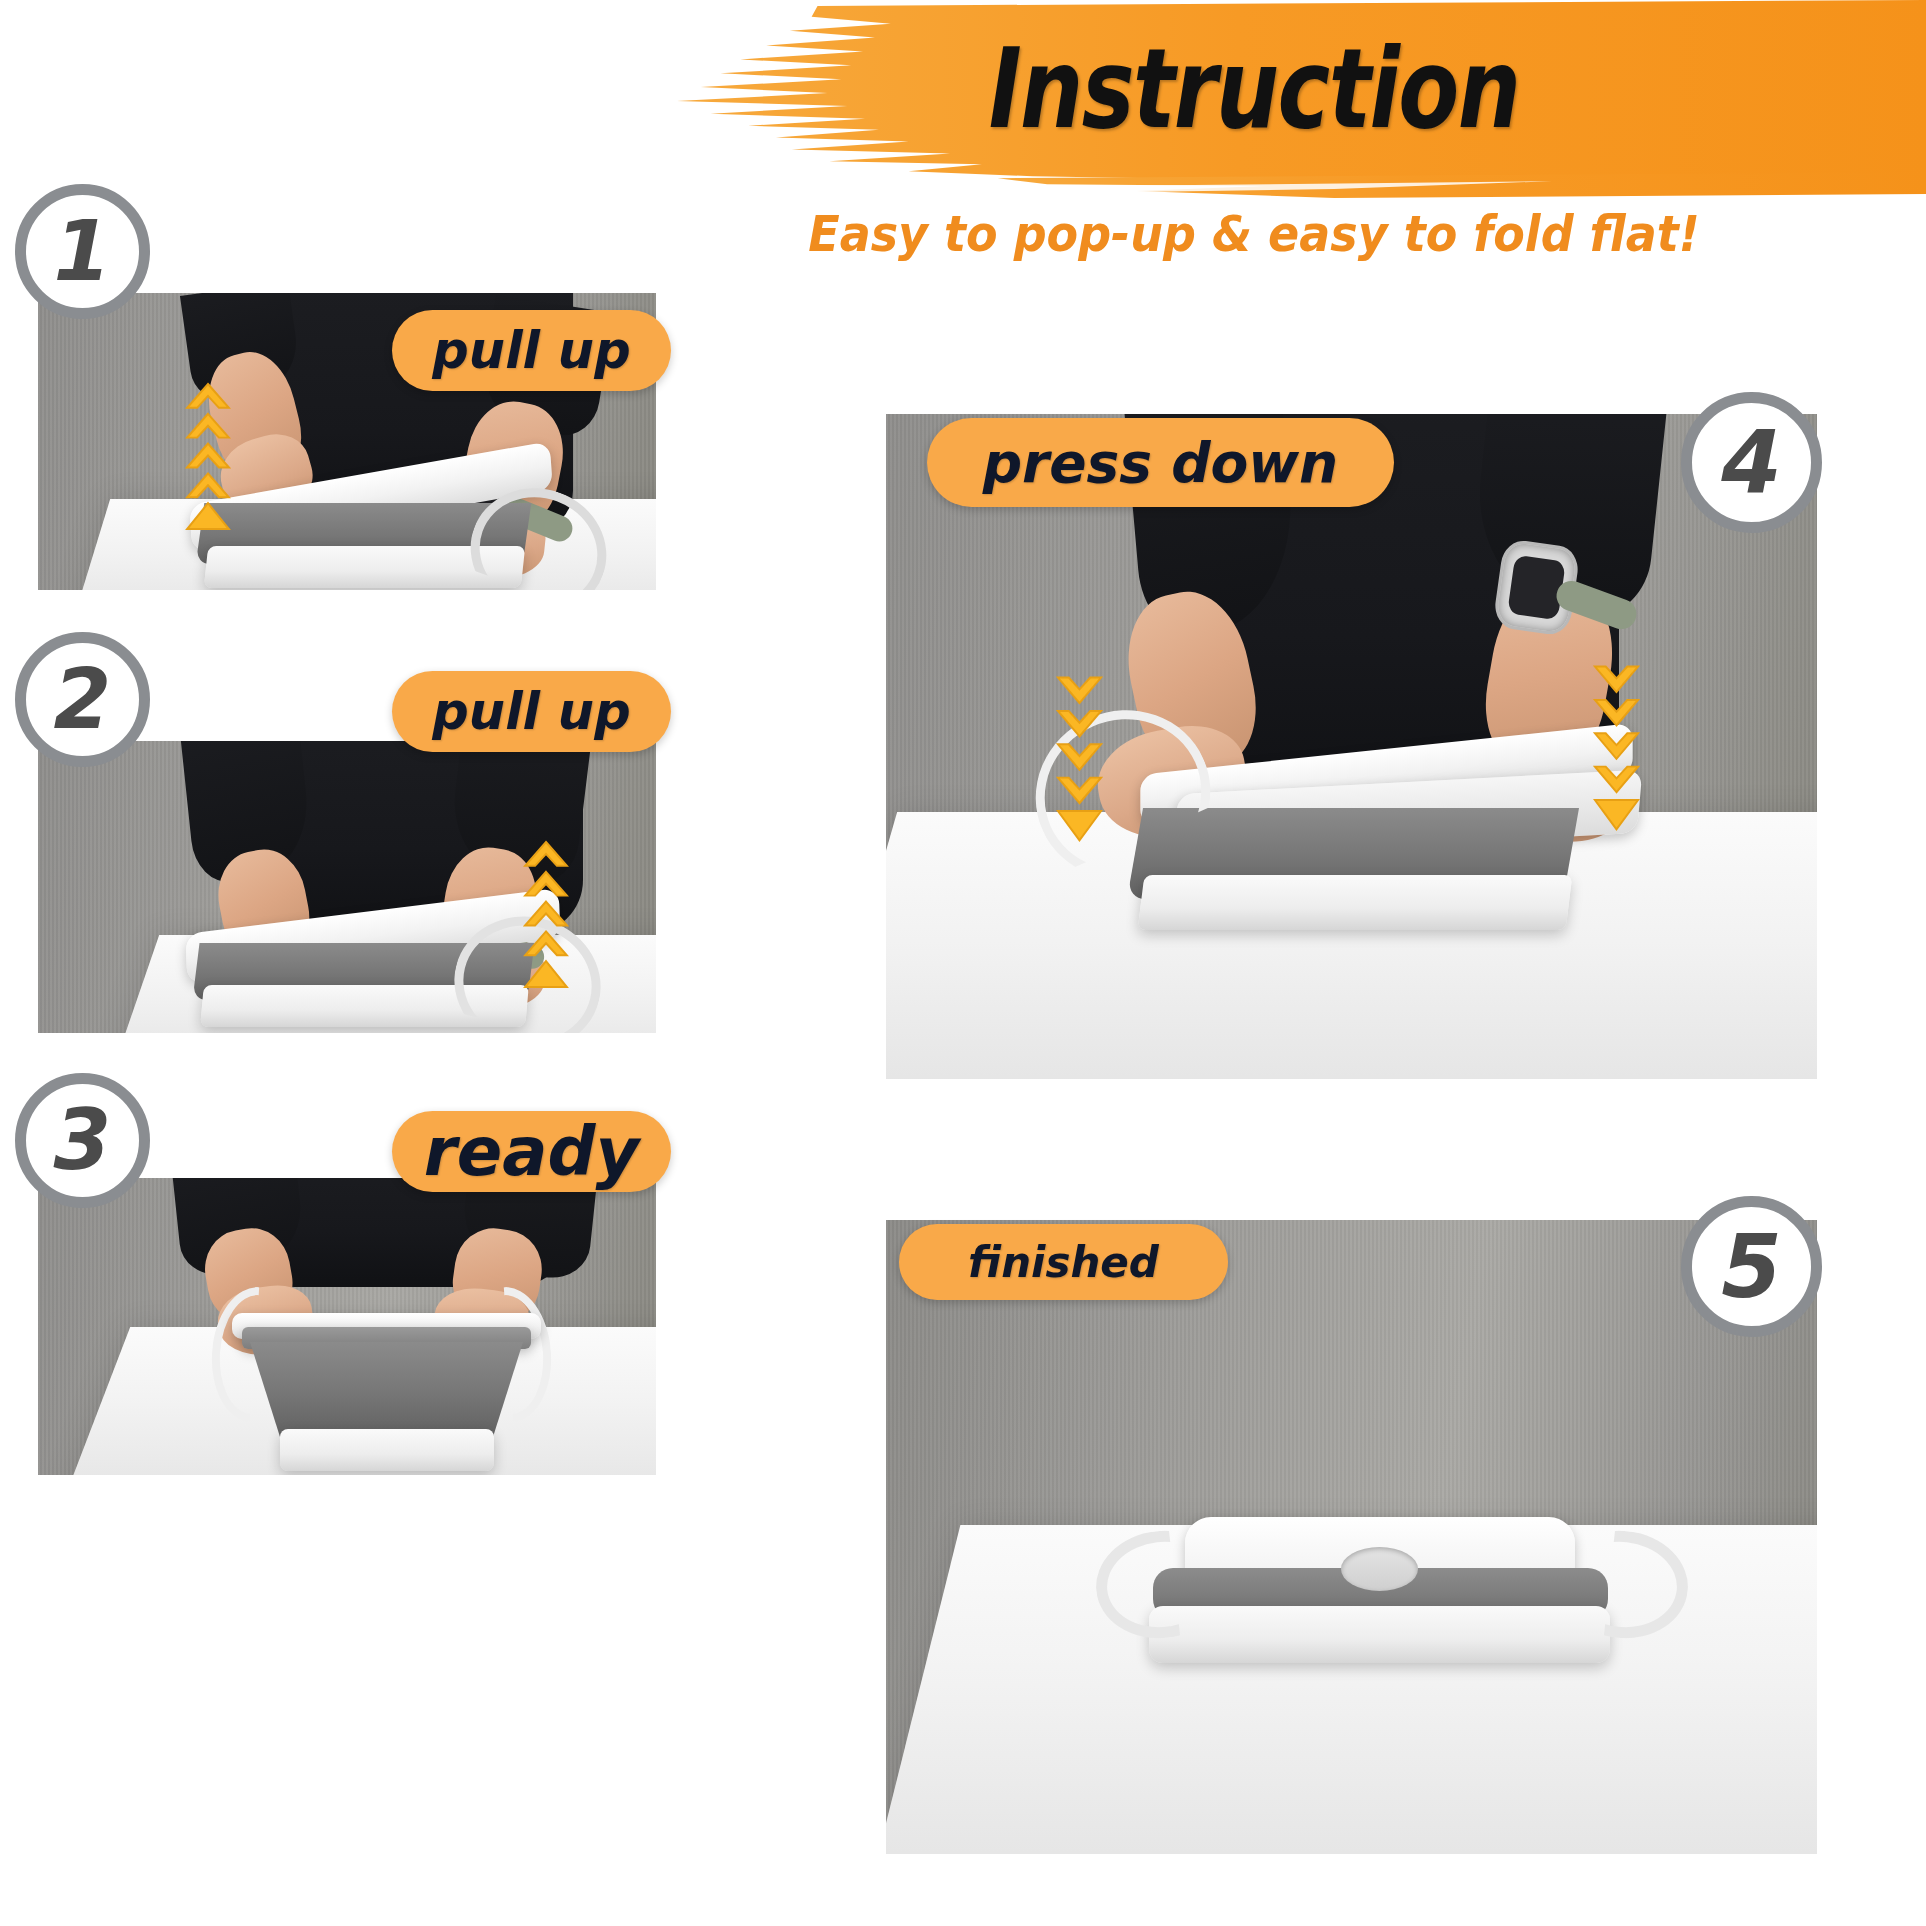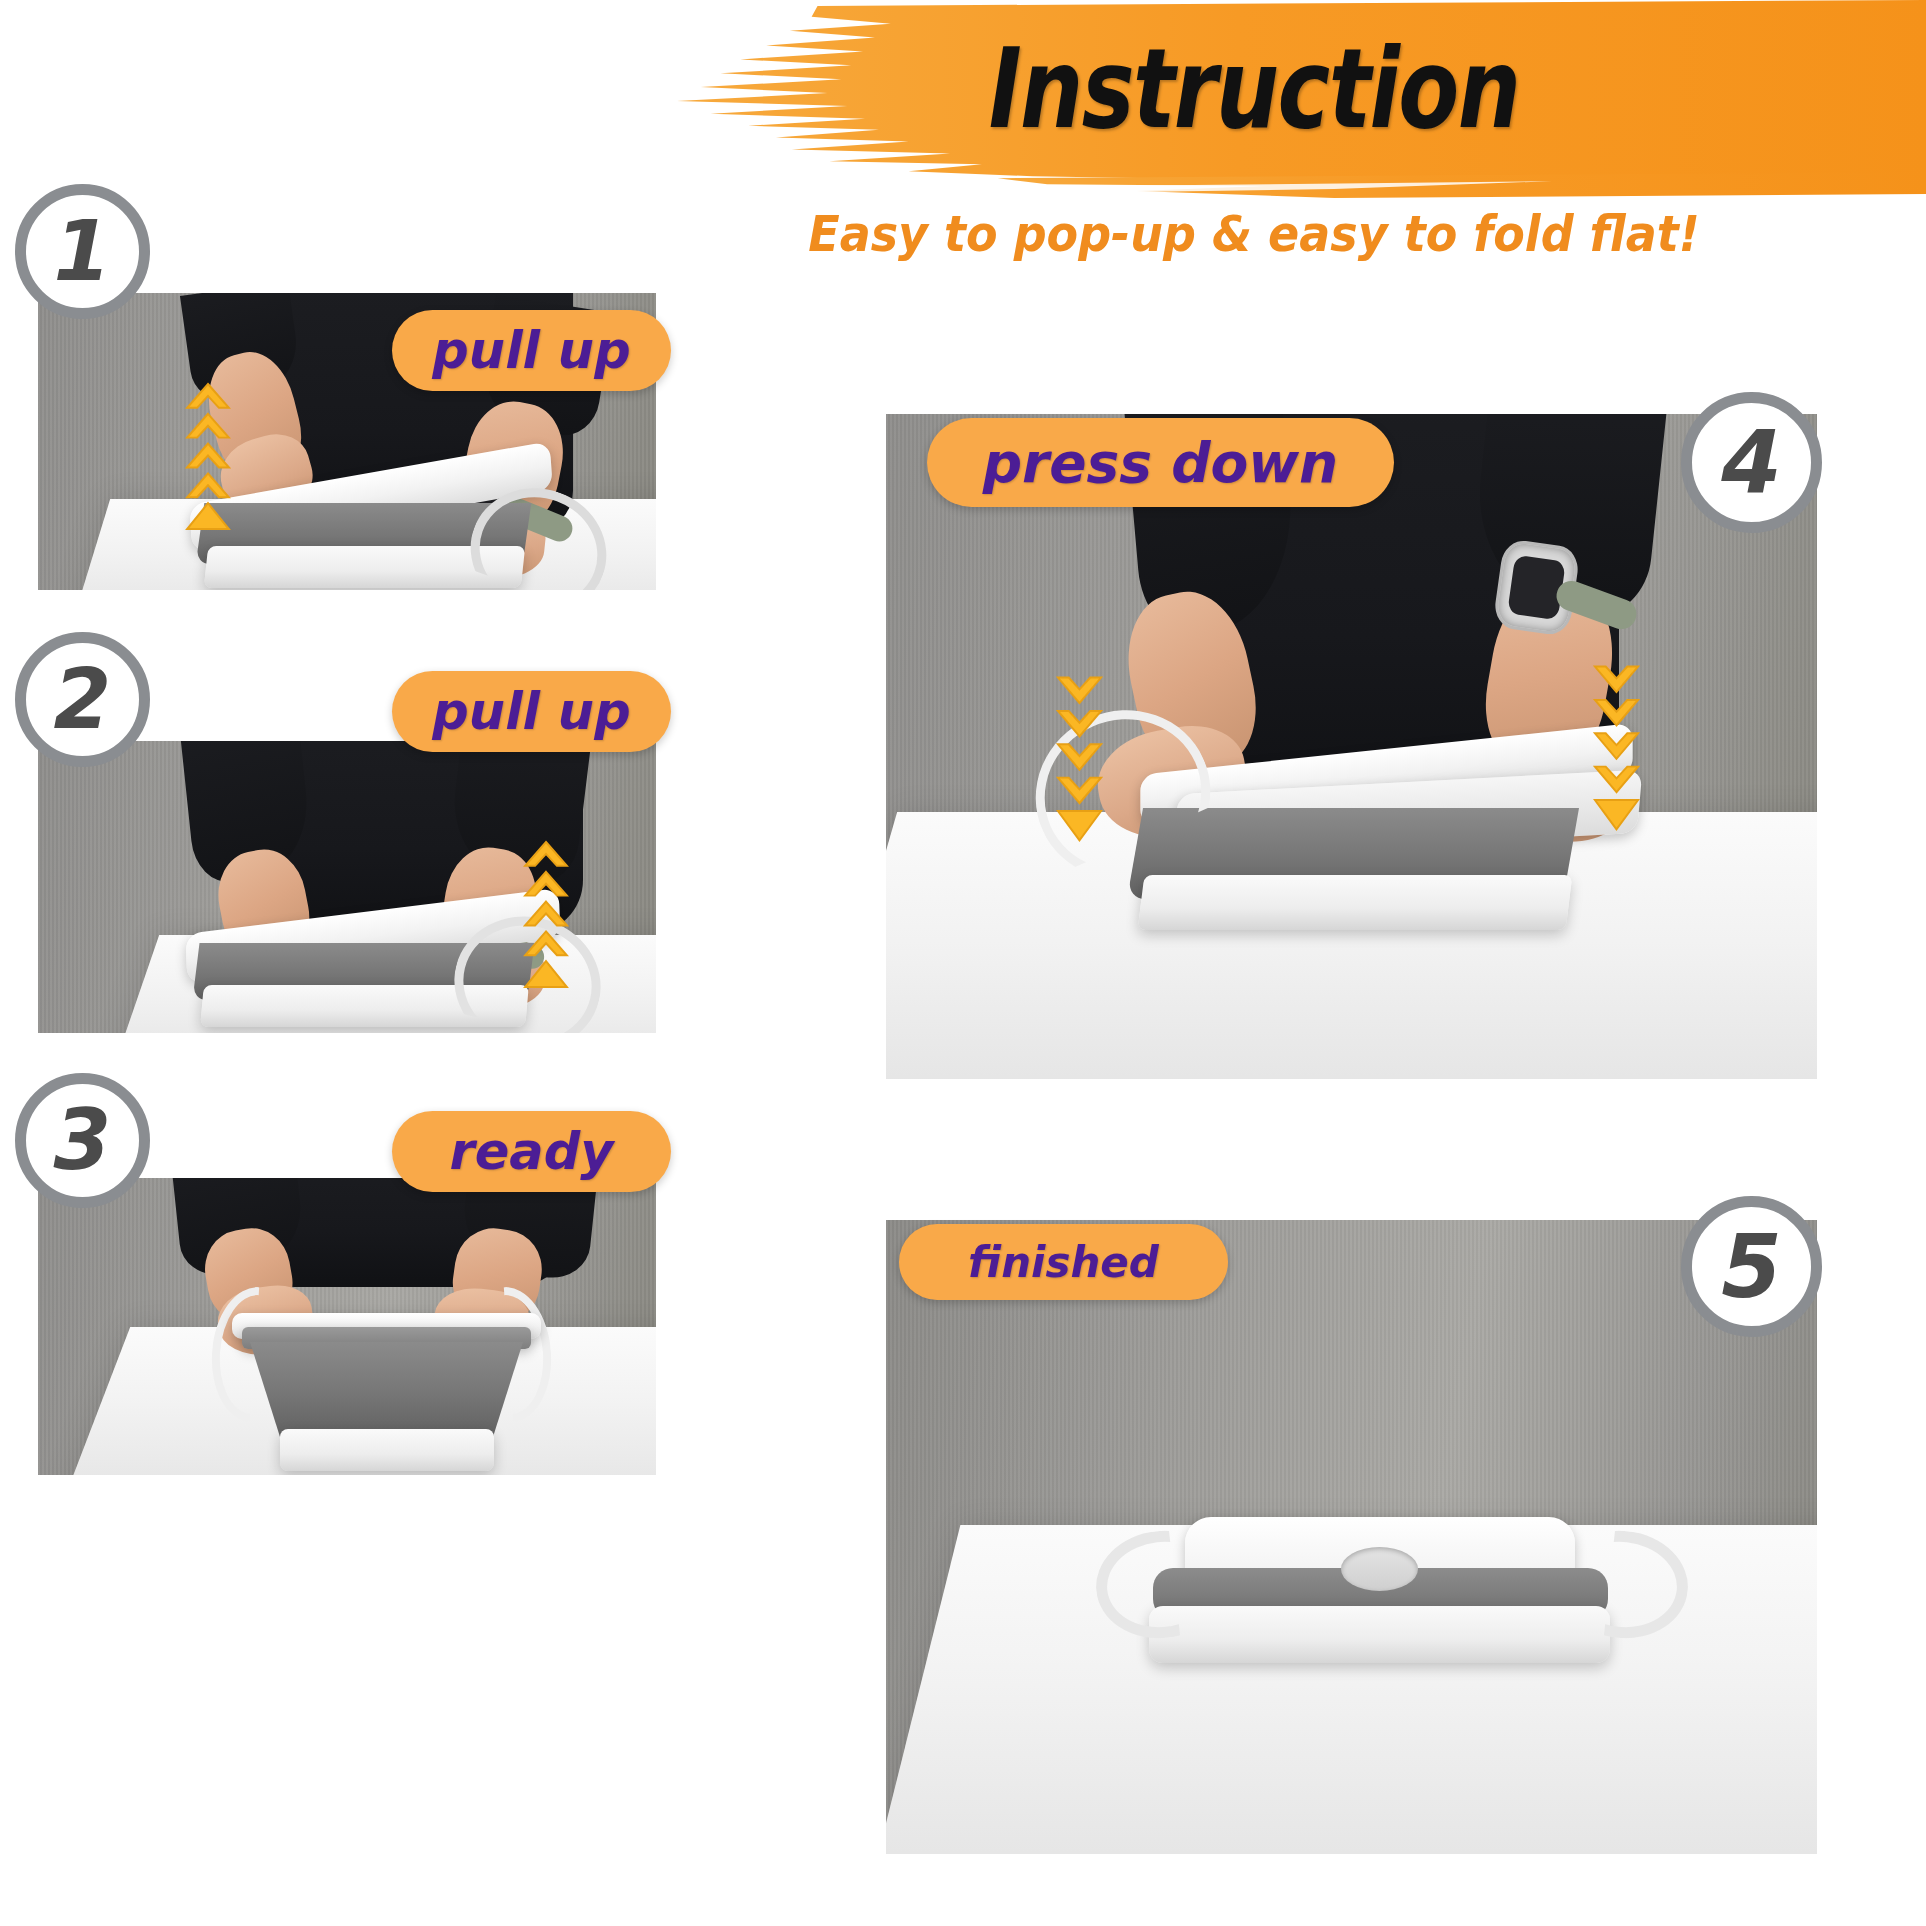--- a/index.html
+++ b/index.html
@@ -66,21 +66,21 @@
   .basin-base{position:absolute;background:linear-gradient(180deg,#fafafa 0%,#ededed 60%,#d6d6d6 100%);
         border-radius:8px;box-shadow:0 5px 14px rgba(0,0,0,.2);}
   .handle{position:absolute;border:9px solid #e9e9e9;border-radius:50%;background:transparent;}
 
   
   .pill{
     position:absolute;
     background:#F9A949;
     border-radius:989px;
     display:flex;align-items:center;justify-content:center;
-    color:#4c1d95;
+    color:#0f172a;
     font-family:"DejaVu Sans", sans-serif;
     font-weight:bold;font-style:italic;
     white-space:nowrap;
     box-shadow:0 3px 8px rgba(0,0,0,.20);
     text-shadow:1px 1px 2px rgba(0,0,0,.18);
     z-index:6;
   }
 
   
   .badge{
@@ -214,21 +214,21 @@
       <div class="arm" style="left:416px;top:51px;width:87px;height:91px;transform:rotate(8deg);"></div>
       <div class="hand" style="left:396px;top:111px;width:95px;height:65px;transform:rotate(6deg);"></div>
       <div class="handle" style="left:174px;top:109px;width:69px;height:119px;border-color:#efefef;border-width:8px;transform:rotate(4deg);clip-path:inset(0 50% 0 0);"></div>
       <div class="handle" style="left:428px;top:109px;width:69px;height:119px;border-color:#efefef;border-width:8px;transform:rotate(-4deg);clip-path:inset(0 0 0 50%);"></div>
       <div class="basin-rim" style="left:194px;top:135px;width:309px;height:26px;border-radius:10px;"></div>
       <div class="basin-rim" style="left:204px;top:149px;width:289px;height:22px;background:linear-gradient(180deg,#9a9a9a,#7e7e7e);border-radius:6px;"></div>
       <div class="basin-body" style="left:212px;top:164px;width:273px;height:95px;clip-path:polygon(0 0,100% 0,89% 100%,11% 100%);"></div>
       <div class="basin-base" style="left:242px;top:251px;width:214px;height:42px;"></div>
     </div>
   </div>
-  <div class="pill" style="left:392px;top:1111px;width:279px;height:81px;font-size:51px;">
+  <div class="pill" style="left:392px;top:1111px;width:279px;height:81px;font-size:67px;">
     <span>ready</span>
   </div>
   <div class="badge" style="left:15px;top:1073px;width:135px;height:135px;font-size:83px;">
     <span>3</span>
   </div>
 
   <div class="panel" style="left:886px;top:414px;width:931px;height:665px;">
     <div class="photo">
       <div class="wall"></div>
       <div class="table" style="left:-30px;top:398px;width:1069px;height:287px;transform:skewX(-16deg);"></div>

